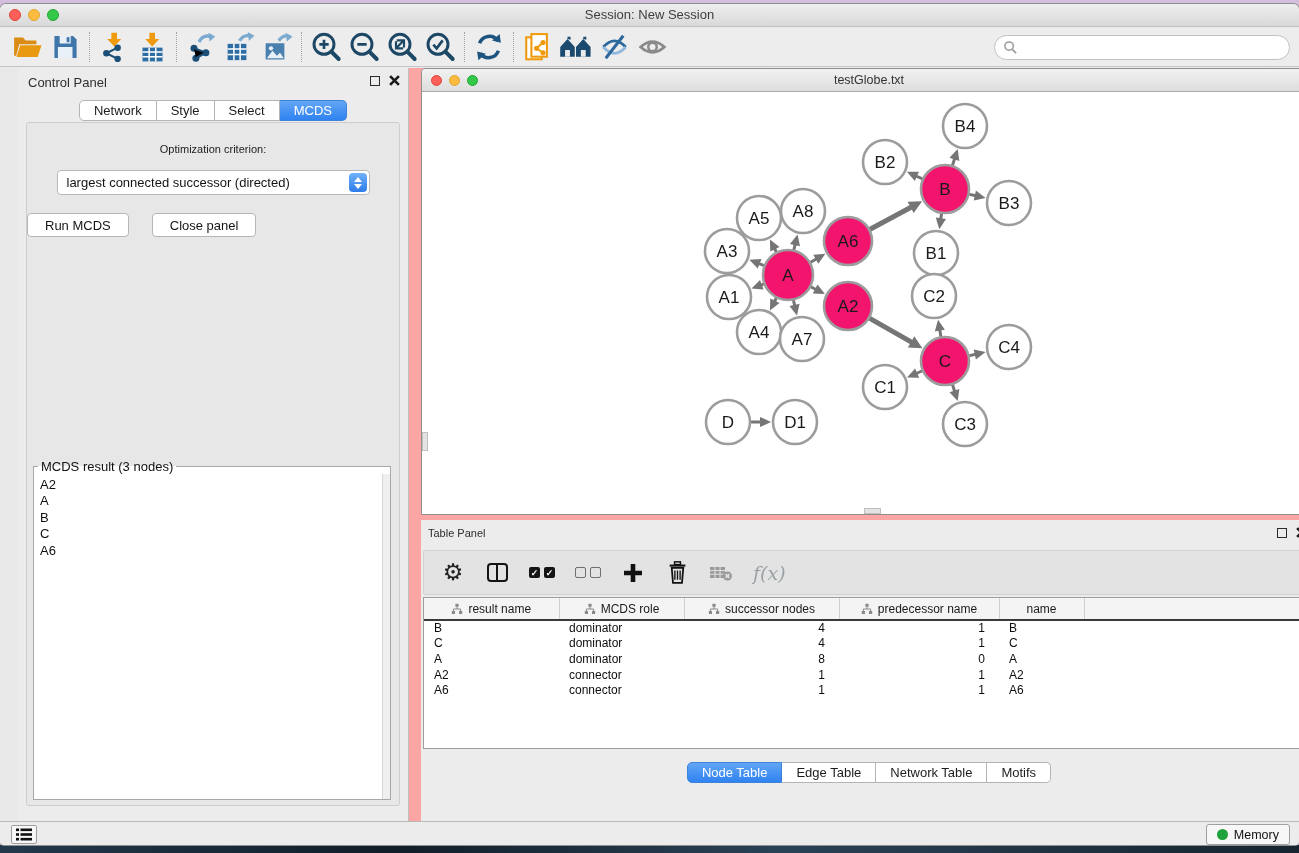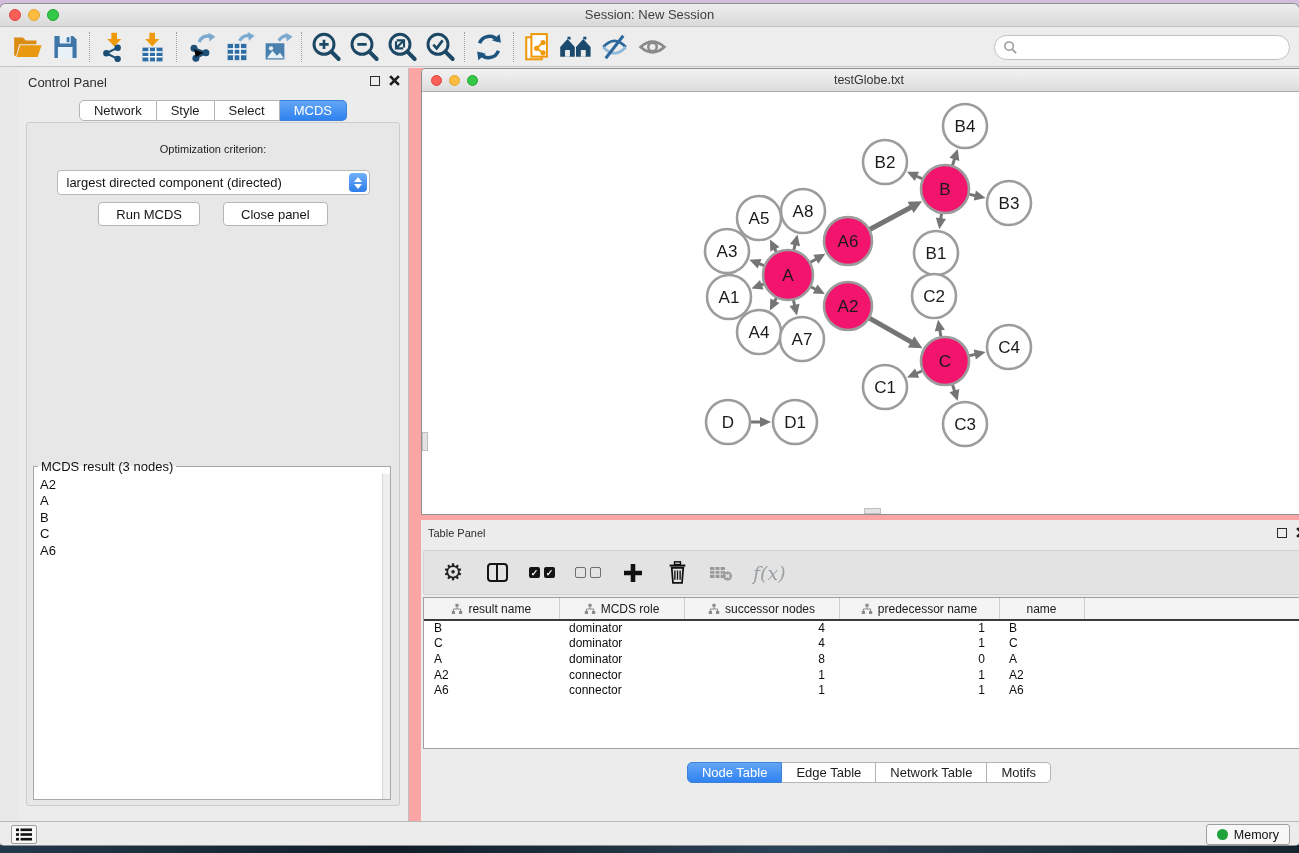--- a/index.html
+++ b/index.html
@@ -61,21 +61,21 @@
     background:#e7e7e7; border:1px solid #cdcdcd; border-radius:3px; }
   .opt-label { text-align:center; margin-top:20px; font-size:11px; color:#1c1c1c; }
   .dropdown { position:relative; margin:15px auto 0; width:313px; height:25px; background:#ffffff;
     border:1px solid #b9b9b9; border-radius:4px; font-size:13px; color:#141414;
     display:flex; align-items:center; padding-left:9px; }
   .dd-stepper { position:absolute; right:2px; top:2px; width:18px; height:19px; border-radius:4px;
     background:linear-gradient(#70b1fa,#2d7ce9); display:flex; flex-direction:column;
     align-items:center; justify-content:center; gap:2px; }
   .dd-stepper .up { width:0;height:0;border-left:4px solid transparent;border-right:4px solid transparent;border-bottom:5px solid #fff; }
   .dd-stepper .down { width:0;height:0;border-left:4px solid transparent;border-right:4px solid transparent;border-top:5px solid #fff; }
-  .btn-row { display:flex; justify-content:center; gap:23px; margin-top:7px; }
+  .btn-row { display:flex; gap:23px; margin-top:18px; }
   .mac-btn { font-size:13px; color:#151515; background:#ffffff; border:1px solid #b6b6b6;
     border-radius:4px; height:24px; padding:0 17px; font-family:"Liberation Sans",sans-serif; }
 
   .result-box { position:absolute; left:6px; right:8px; top:336px; bottom:5px;
     border:1px solid #a8a8a8; background:#ffffff; }
   .result-box legend { font-size:13px; color:#111; margin-left:4px; padding:0 3px; }
   .result-list { position:absolute; left:0; top:0; bottom:0; right:8px; padding:3px 0 0 6px; }
   .result-item { font-size:13px; color:#101010; line-height:16.4px; }
   .result-scroll { position:absolute; right:0; top:0; bottom:0; width:8px; background:#efefef; border-left:1px solid #d7d7d7; }
 
@@ -308,21 +308,21 @@
       </div>
       <div class="seg-tabs" id="control-tabs">
           <div class="seg">Network</div>
           <div class="seg">Style</div>
           <div class="seg">Select</div>
           <div class="seg active">MCDS</div>
         </div>
       <div class="tab-content">
         <div class="opt-label">Optimization criterion:</div>
         <div class="dropdown">
-          <span>largest directed component (directed)</span>
+          <span>largest connected successor (directed)</span>
           <span class="dd-stepper">
             <span class="up"></span>
               <span class="down"></span>
           </span>
         </div>
         <div class="btn-row">
           <button class="mac-btn">Run MCDS</button>
           <button class="mac-btn">Close panel</button>
         </div>
         <fieldset class="result-box">

